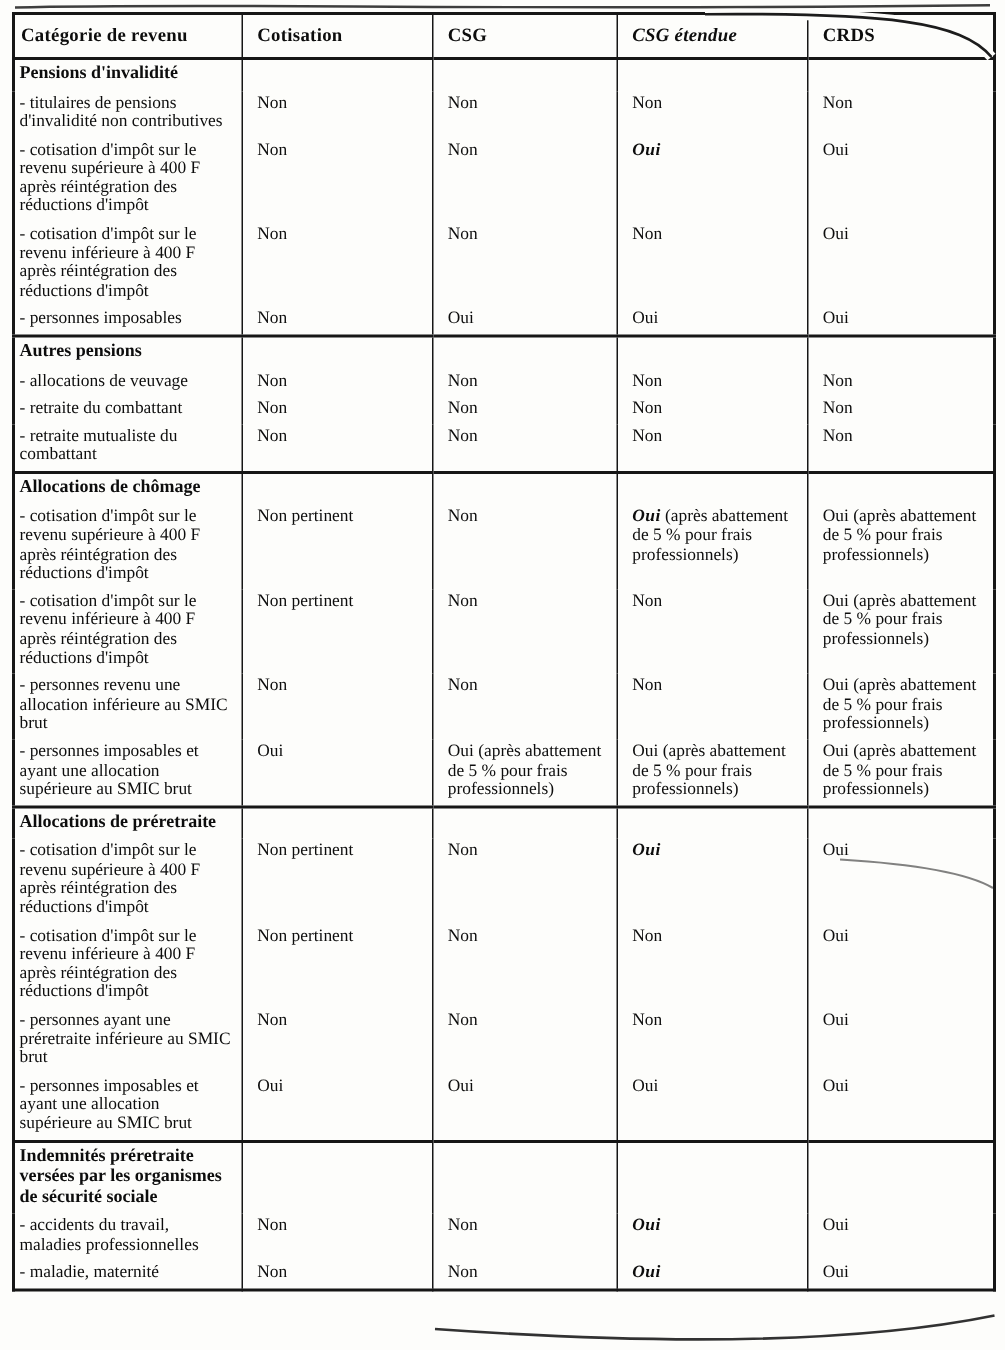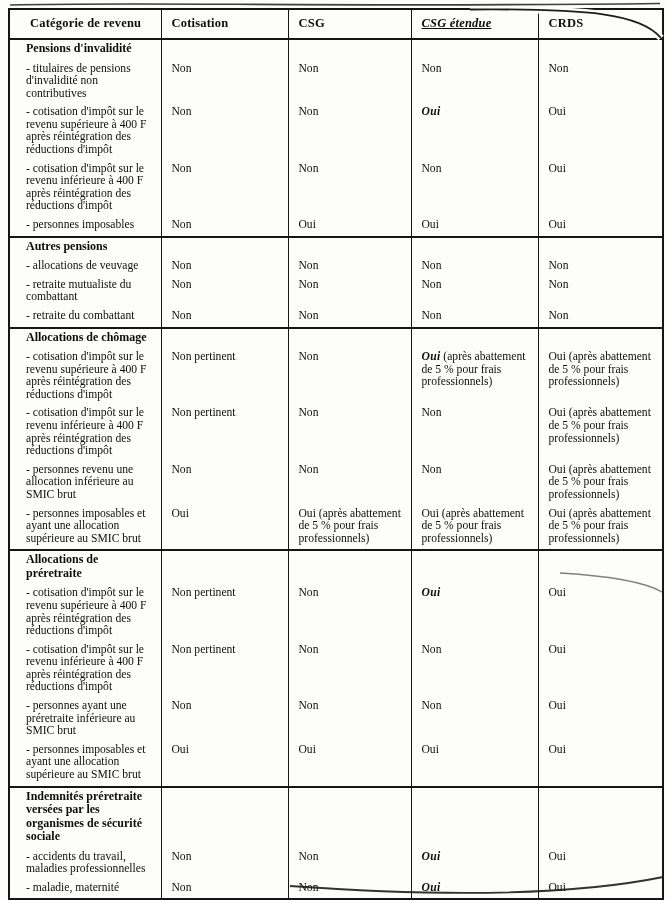--- a/index.html
+++ b/index.html
@@ -25,30 +25,30 @@
   th {
     font-size: 12.5px;
     font-weight: bold;
     text-align: left;
     vertical-align: top;
     border-bottom: 2.5px solid #161616;
     padding: 6px 4px 8px 10px;
     line-height: 14px;
     letter-spacing: .2px;
   }
-  th.first-col { padding-left: 20px; }
-  th.italic { font-style: italic; text-decoration: underline; }
+  th.first-col { padding-left: 4px; }
+  th.italic { font-style: italic; }
   td {
     vertical-align: top;
     font-size: 11.6px;
     line-height: 12.6px;
     padding: 2px 4px 4px 10px;
   }
   th + th, td + td { border-left: 1.5px solid #161616; }
-  td.row-label, td.section-title { padding-left: 16px; padding-right: 4px; }
+  td.row-label, td.section-title { padding-left: 3px; padding-right: 4px; }
   tr.section-row td { border-top: 2.5px solid #161616; }
   td.section-title { font-weight: bold; font-size: 12px; line-height: 13.5px; padding-bottom: 5px; }
   td.value-cell { }
   .oui-em { font-weight: bold; font-style: italic; letter-spacing: .3px; }
   svg.artifacts {
     position: absolute; inset: 0;
     width: 670px; height: 900px;
     pointer-events: none;
   }
 </style>
@@ -118,28 +118,28 @@
           <td></td>
         </tr>
         <tr>
           <td class="row-label">- allocations de veuvage</td>
           <td class="value-cell">Non</td>
           <td class="value-cell">Non</td>
           <td class="value-cell">Non</td>
           <td class="value-cell">Non</td>
         </tr>
         <tr>
+          <td class="row-label">- retraite du combattant</td>
+          <td class="value-cell">Non</td>
+          <td class="value-cell">Non</td>
+          <td class="value-cell">Non</td>
+          <td class="value-cell">Non</td>
+        </tr>
+        <tr>
           <td class="row-label">- retraite mutualiste du combattant</td>
-          <td class="value-cell">Non</td>
-          <td class="value-cell">Non</td>
-          <td class="value-cell">Non</td>
-          <td class="value-cell">Non</td>
-        </tr>
-        <tr>
-          <td class="row-label">- retraite du combattant</td>
           <td class="value-cell">Non</td>
           <td class="value-cell">Non</td>
           <td class="value-cell">Non</td>
           <td class="value-cell">Non</td>
         </tr>
         <tr class="section-row">
           <td class="section-title">Allocations de chômage</td>
           <td></td>
           <td></td>
           <td></td>

